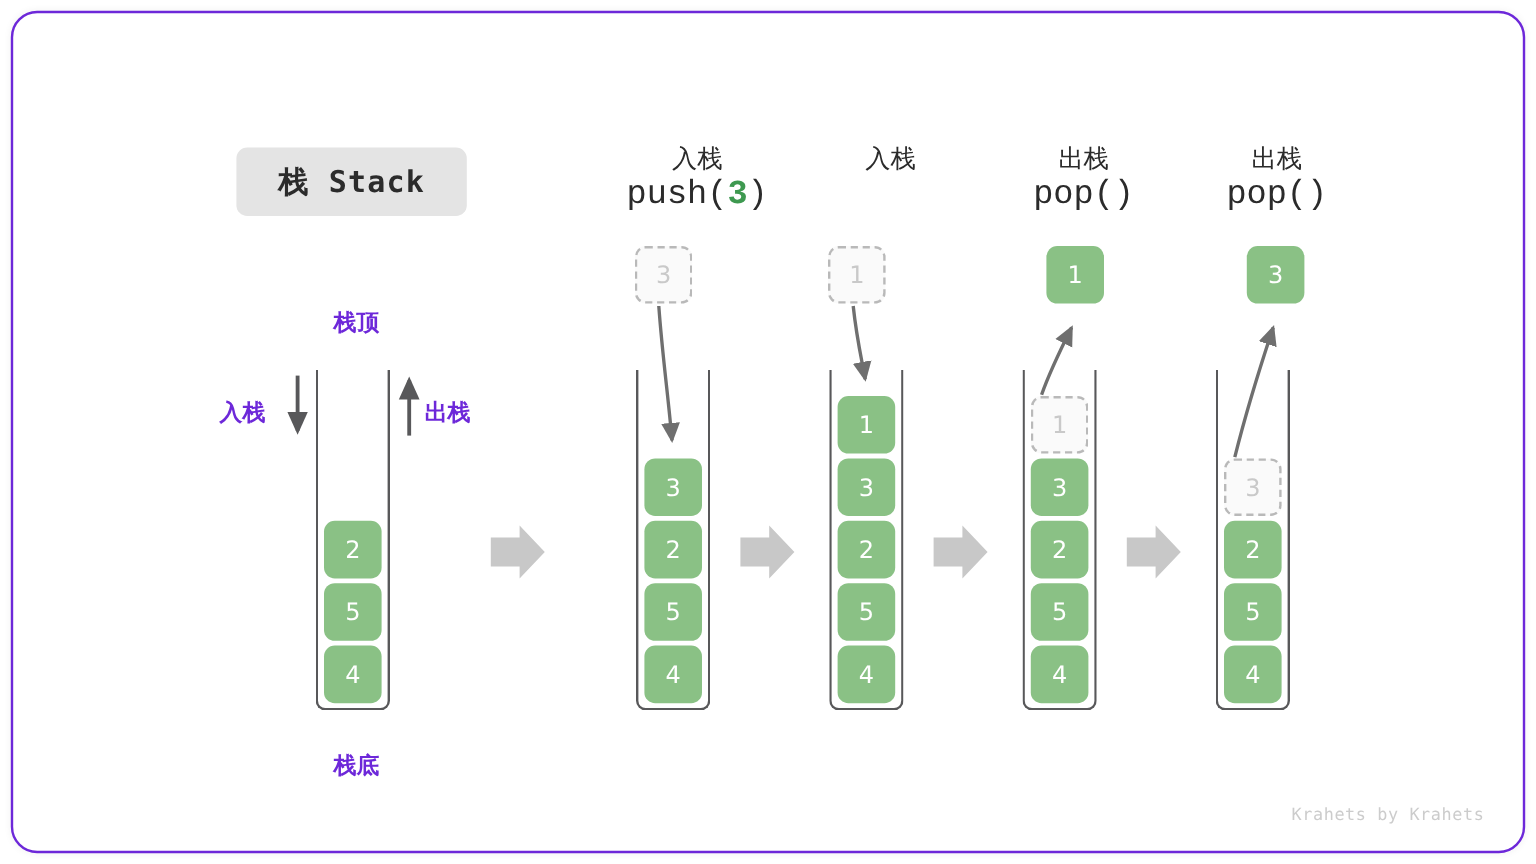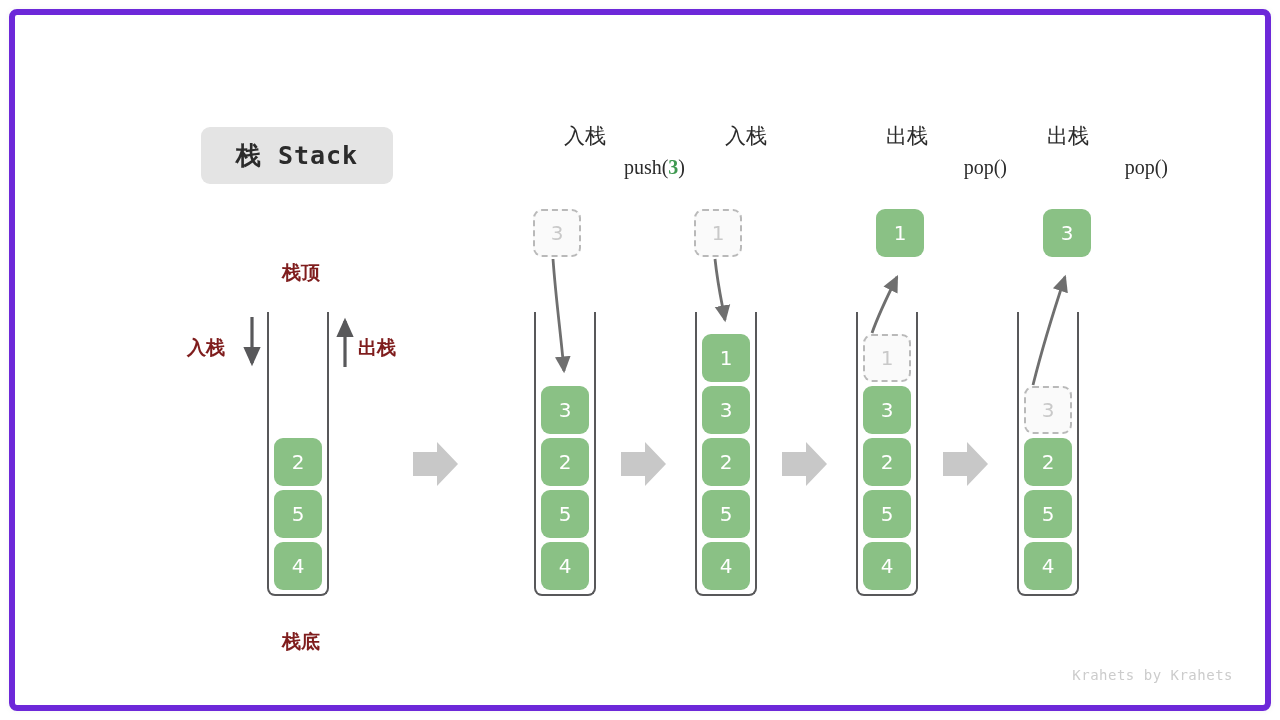--- a/index.html
+++ b/index.html
@@ -15,22 +15,22 @@
     overflow: hidden;
     background: #ffffff;
   }
   #card {
     position: absolute;
     left: 9px;
     top: 9px;
     width: 1262px;
     height: 702px;
     background: #ffffff;
-    border: 6px solid #6d28d9;
-    border-radius: 8px;
+    border: 2px solid #6d28d9;
+    border-radius: 22px;
     box-shadow: 0 0 6px rgba(0,0,0,0.05);
     box-sizing: border-box;
   }
 
   
   #title-badge {
     position: absolute;
     left: 186px;
     top: 112px;
     width: 192px;
@@ -44,21 +44,21 @@
     font-weight: bold;
     color: #2b2b2b;
     font-family: "DejaVu Sans Mono", "Liberation Mono", monospace;
     letter-spacing: 1px;
   }
 
   
   .abs-label {
     position: absolute;
     white-space: nowrap;
-    color: #7f1d1d;
+    color: #6d28d9;
   }
   .cn-bold {
     font-size: 19px;
     font-weight: bold;
     font-family: "DejaVu Sans", "Liberation Sans", sans-serif;
   }
 
   
   .col-head {
     position: absolute;
@@ -68,25 +68,24 @@
     color: #333333;
     pointer-events: none;
   }
   .col-head .line1 {
     font-size: 21px;
     font-family: "DejaVu Sans", "Liberation Sans", sans-serif;
     line-height: 30px;
     color: #2b2b2b;
   }
   .col-head .line2 {
-    font-size: 20px;
-    font-family: Liberation Serif, serif;
+    font-size: 28px;
+    font-family: Liberation Mono, monospace;
     line-height: 32px;
     color: #2b2b2b;
-    text-align: right;
   }
   .col-head .line2 .arg {
     color: #3e9950;
     font-weight: bold;
   }
 
   
   .stack-rails {
     position: absolute;
     width: 62px;

